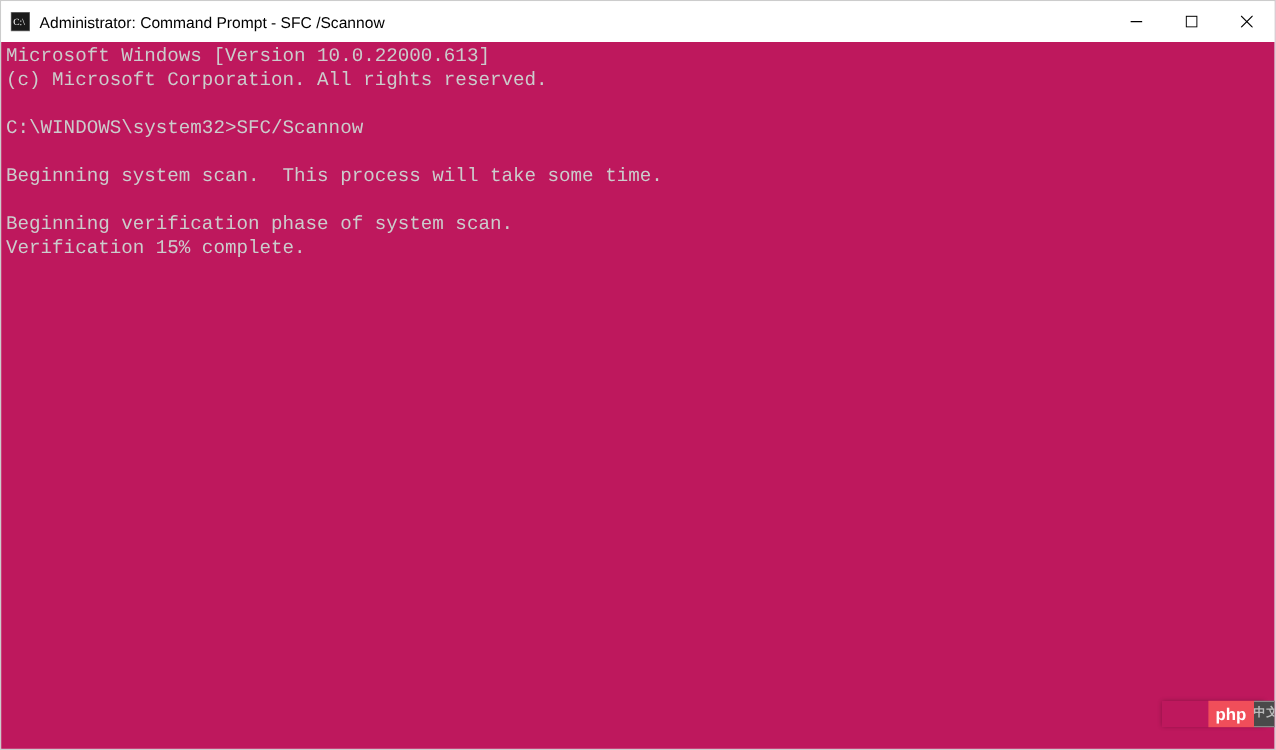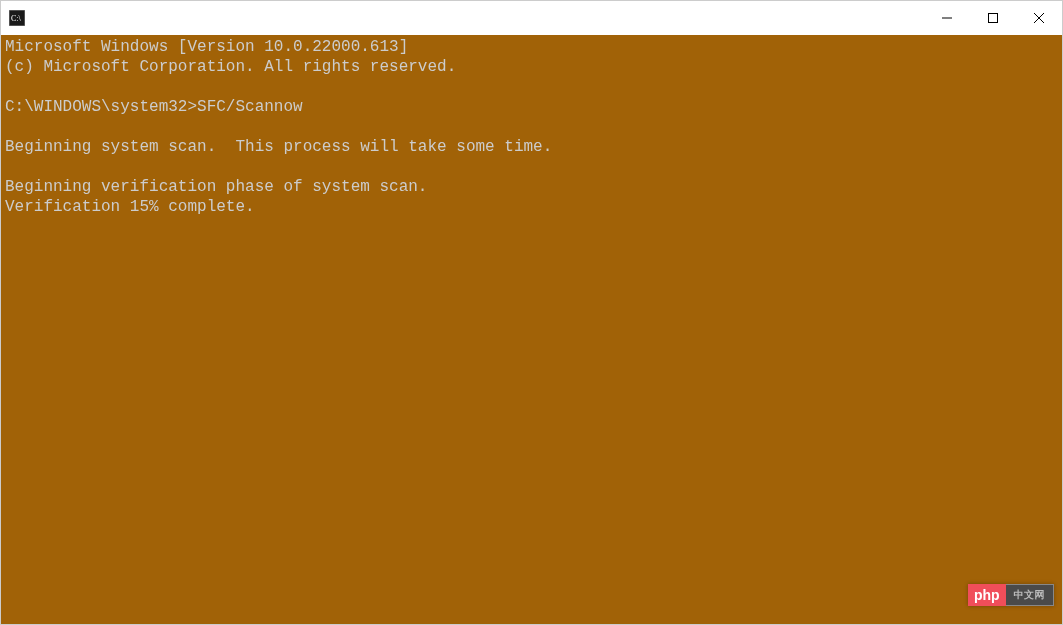--- a/index.html
+++ b/index.html
@@ -58,21 +58,21 @@
       align-items: center;
       justify-content: center;
       cursor: pointer;
     }
     .titlebar-btn svg {
       width: 10px;
       height: 10px;
     }
     .terminal {
       flex: 1 1 auto;
-      background: #a16207;
+      background: #be185d;
       color: #cccccc;
       font-family: Consolas, "Courier New", monospace;
       font-size: 16px;
       line-height: 20px;
       padding: 2px 4px;
       white-space: pre;
       overflow: hidden;
       position: relative;
     }
     .prompt-line {
@@ -80,20 +80,21 @@
     }
     .watermark {
       position: absolute;
       right: 8px;
       bottom: 18px;
       width: 86px;
       height: 22px;
       display: flex;
       align-items: stretch;
       box-shadow: 0 0 4px rgba(0,0,0,0.3);
+      padding-left: 39px;
     }
     .watermark-left {
       background: #f04e5a;
       color: #ffffff;
       font-family: Arial, sans-serif;
       font-size: 14px;
       font-weight: bold;
       display: flex;
       align-items: center;
       justify-content: center;
@@ -119,20 +120,21 @@
 <body>
 
 <div class="window">
   <div class="titlebar">
     <div class="titlebar-icon">
       <svg viewBox="0 0 16 16">
         <rect x="0" y="0" width="16" height="16" fill="#1a1a1a" stroke="#888" stroke-width="1"></rect>
         <text x="2" y="11" font-size="8" fill="#ffffff" font-family="Consolas">C:\</text>
       </svg>
     </div>
+    <div class="titlebar-title">Administrator: Command Prompt - SFC /Scannow</div>
     <div class="titlebar-spacer"></div>
     <div class="titlebar-controls">
       <div class="titlebar-btn">
         <svg viewBox="0 0 10 10">
           <line x1="0" y1="5" x2="10" y2="5" stroke="#000" stroke-width="1"></line>
         </svg>
       </div>
       <div class="titlebar-btn">
         <svg viewBox="0 0 10 10">
           <rect x="0.5" y="0.5" width="9" height="9" fill="none" stroke="#000" stroke-width="1"></rect>

